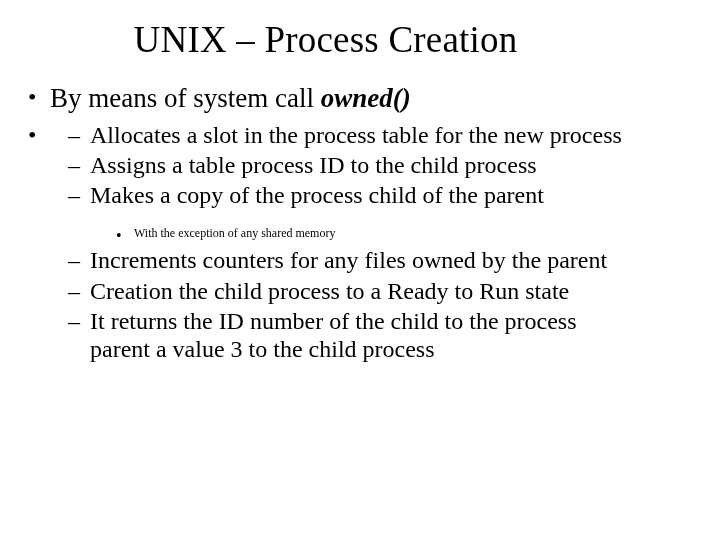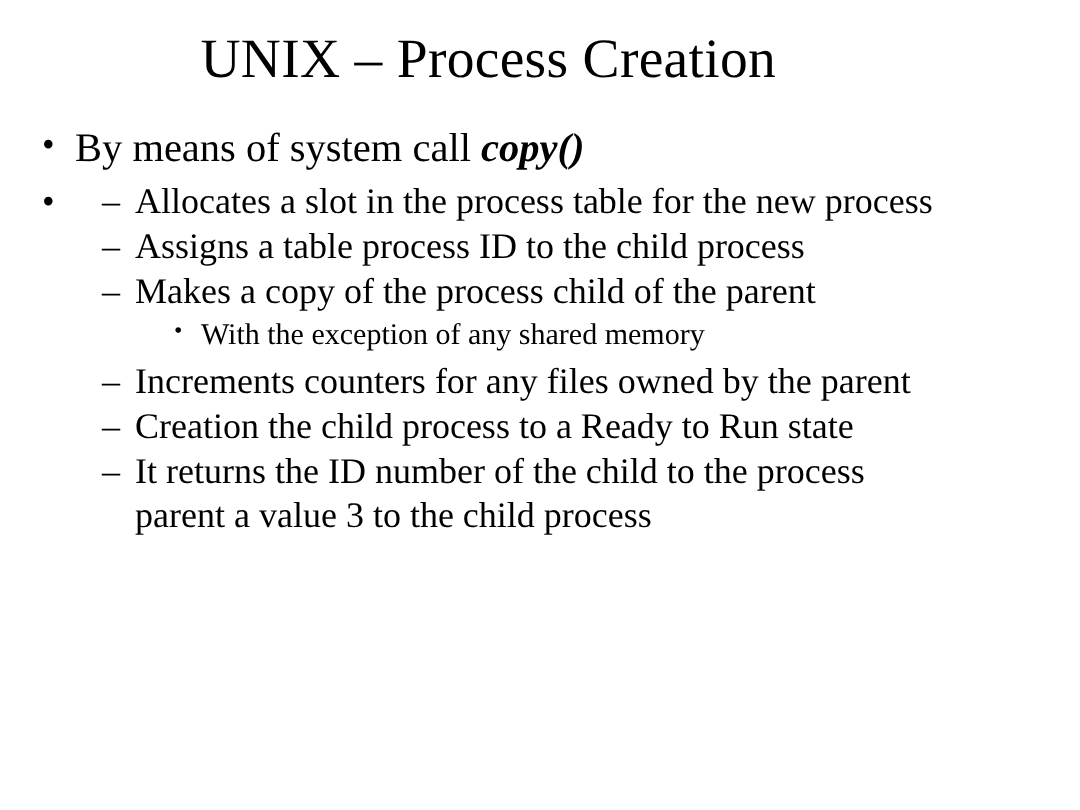--- a/index.html
+++ b/index.html
@@ -58,23 +58,23 @@
     margin: 0 0 2px 0;
   }
   ul.level2 > li::before {
     content: "–";
     position: absolute;
     left: 0;
     top: 0;
   }
   ul.level3 {
     list-style: none;
-    margin: 1px 0 6px 0;
+    margin: 16px 0 6px 0;
     padding: 0 0 0 26px;
-    font-size: 20px;
+    font-size: 12px;
     line-height: 1.2;
   }
   ul.level3 > li {
     position: relative;
     padding-left: 18px;
     margin: 0 0 2px 0;
   }
   ul.level3 > li::before {
     content: "•";
     position: absolute;
@@ -90,21 +90,21 @@
 </style>
 </head>
 <body>
 
 <div class="slide">
 
   <div class="title">UNIX – Process Creation</div>
 
   <ul class="level1">
     <li>
-      <span>By means of system call </span><span class="fork">copy()</span>
+      <span>By means of system call </span><span class="fork">owned()</span>
     </li>
     <li>
       <ul class="level2">
         <li>
           <span>Allocates a slot in the process table for the new process</span>
         </li>
         <li>
           <span>Assigns a table process ID to the child process</span>
         </li>
         <li>

